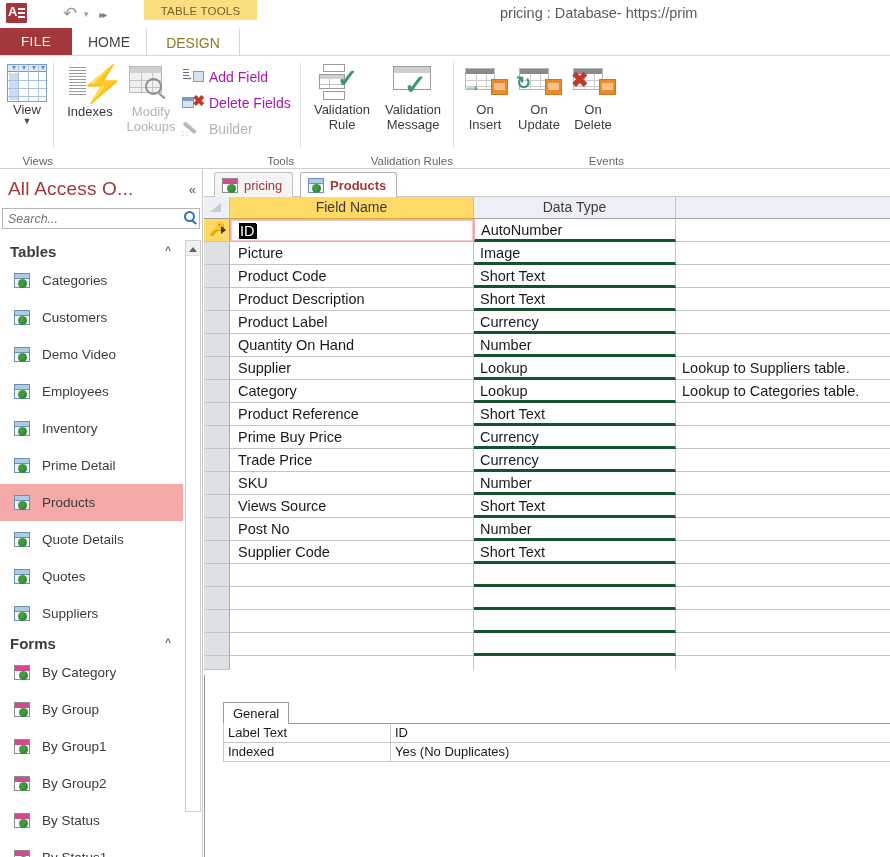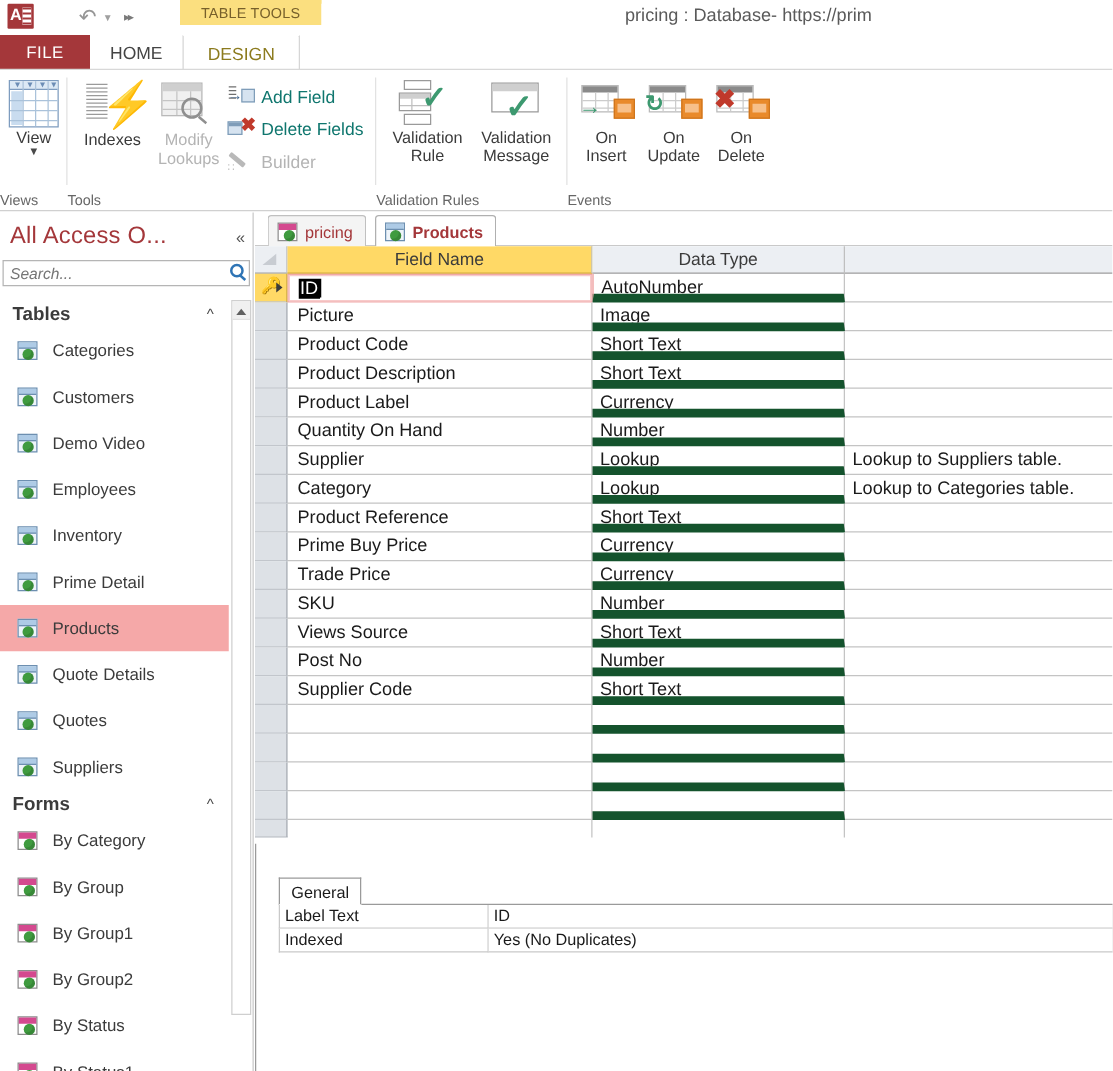--- a/index.html
+++ b/index.html
@@ -91,21 +91,21 @@
   
   .ribbon {
     position: absolute; left: 0; top: 56px; width: 890px; height: 113px;
     background: #ffffff; border-bottom: 1px solid #d0d0d0;
   }
   .rgroup { position: absolute; top: 0; height: 113px; }
   .rgroup-sep {
     position: absolute; top: 6px; width: 1px; height: 86px; background: #e2e2e2;
   }
   .rgroup-label {
-    position: absolute; bottom: 2px; width: 100%; text-align: left;
+    position: absolute; bottom: 2px; width: 100%; text-align: right;
     font-size: 11.5px; color: #666666;
   }
 
   .big-btn {
     position: absolute; display: flex; flex-direction: column; align-items: center;
     cursor: pointer;
   }
   .big-btn .lbl { font-size: 13px; color: #3b3b3b; text-align: center; line-height: 15px; }
   .big-btn.dis .lbl { color: #b4b4b4; }
 
@@ -131,21 +131,21 @@
   .ic-modify .t .hd { position: absolute; left: 0; top: 0; width: 100%; height: 6px; background: #cfcfcf; }
   .ic-modify .t .v { position: absolute; top: 6px; bottom: 0; width: 1px; background: #c4c4c4; }
   .ic-modify .t .h { position: absolute; left: 0; width: 100%; height: 1px; background: #c4c4c4; }
   .ic-modify .mag { position: absolute; left: 16px; top: 12px; width: 17px; height: 17px; border: 2px solid #8f8f8f; border-radius: 50%; background: transparent; }
   .ic-modify .mag::after { content: ""; position: absolute; right: -6px; bottom: -4px; width: 8px; height: 2px; background: #8f8f8f; transform: rotate(40deg); }
 
   .small-btn {
     position: absolute; display: flex; align-items: center; gap: 5px; cursor: pointer;
     height: 22px;
   }
-  .small-btn .lbl { font-size: 14px; color: #0f766e; white-space: nowrap; }
+  .small-btn .lbl { font-size: 14px; color: #a21caf; white-space: nowrap; }
   .small-btn.dis .lbl { color: #b4b4b4; }
 
   .ic-addfield { width: 22px; height: 16px; position: relative; }
   .ic-addfield .box { position: absolute; right: 0; top: 2px; width: 11px; height: 11px; border: 1px solid #7f9db9; background: #d6e3f0; }
   .ic-addfield .arr { position: absolute; left: 0; top: 1px; font-size: 12px; color: #41668e; line-height: 12px; }
   .ic-addfield .bars { position: absolute; left: 1px; top: 0; width: 6px; }
   .ic-addfield .bars i { display: block; height: 1px; background: #6f6f6f; margin-bottom: 2px; }
 
   .ic-delfield { width: 22px; height: 16px; position: relative; }
   .ic-delfield .box { position: absolute; left: 0; top: 2px; width: 12px; height: 11px; border: 1px solid #7f9db9; background: #d6e3f0; }
@@ -314,21 +314,21 @@
     border-left: 5px solid #3b3b3b;
   }
   .grow .c-name {
     position: absolute; left: 26px; top: 0; width: 244px; height: 23px;
     border-right: 1px solid #c4c4c4; border-bottom: 1px solid #c4c4c4;
     font-size: 14.5px; color: #1a1a1a; line-height: 22px; padding-left: 8px;
     white-space: nowrap; overflow: hidden;
   }
   .grow .c-type {
     position: absolute; left: 270px; top: 0; width: 202px; height: 23px;
-    border-right: 1px solid #c4c4c4; border-bottom: 7px solid #14532d;
+    border-right: 1px solid #c4c4c4; border-bottom: 3px solid #14532d;
     font-size: 14.5px; color: #1a1a1a; line-height: 22px; padding-left: 6px;
     white-space: nowrap; overflow: hidden;
   }
   .grow .c-desc {
     position: absolute; left: 472px; top: 0; width: 214px; height: 23px;
     border-bottom: 1px solid #c4c4c4;
     font-size: 14.5px; color: #1a1a1a; line-height: 22px; padding-left: 6px;
     white-space: nowrap; overflow: hidden;
   }
   .grow.current .c-name {

